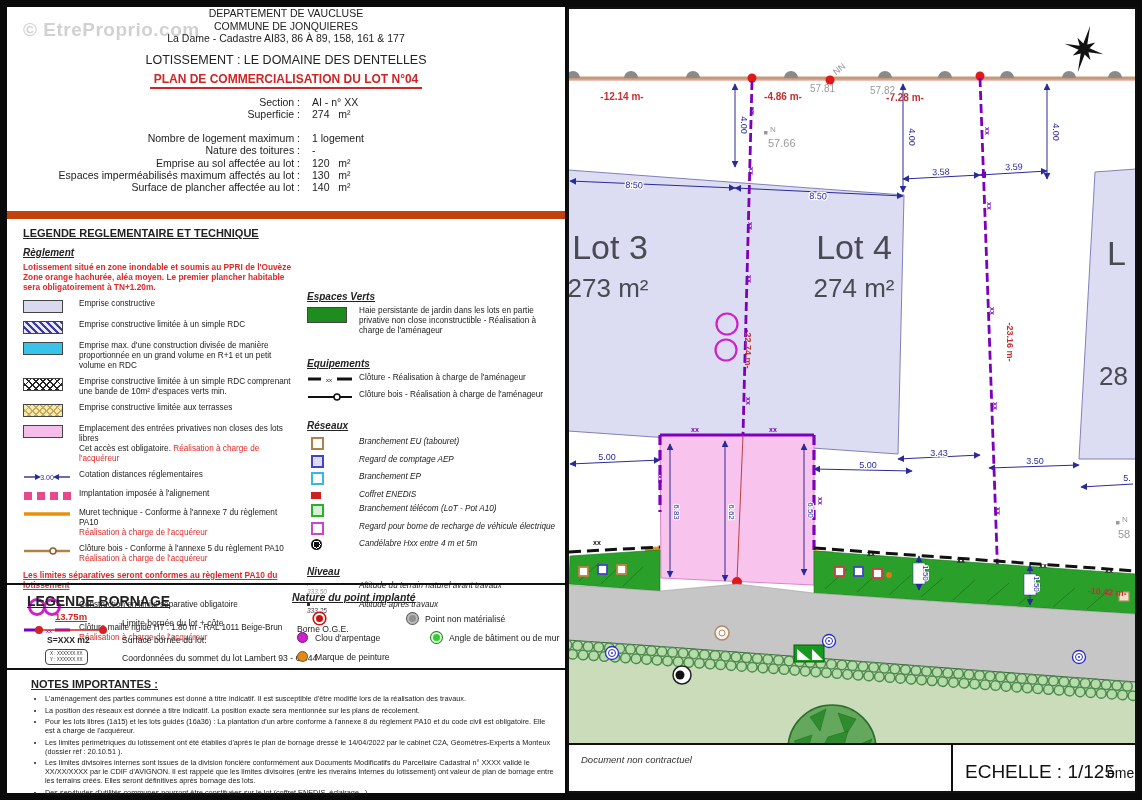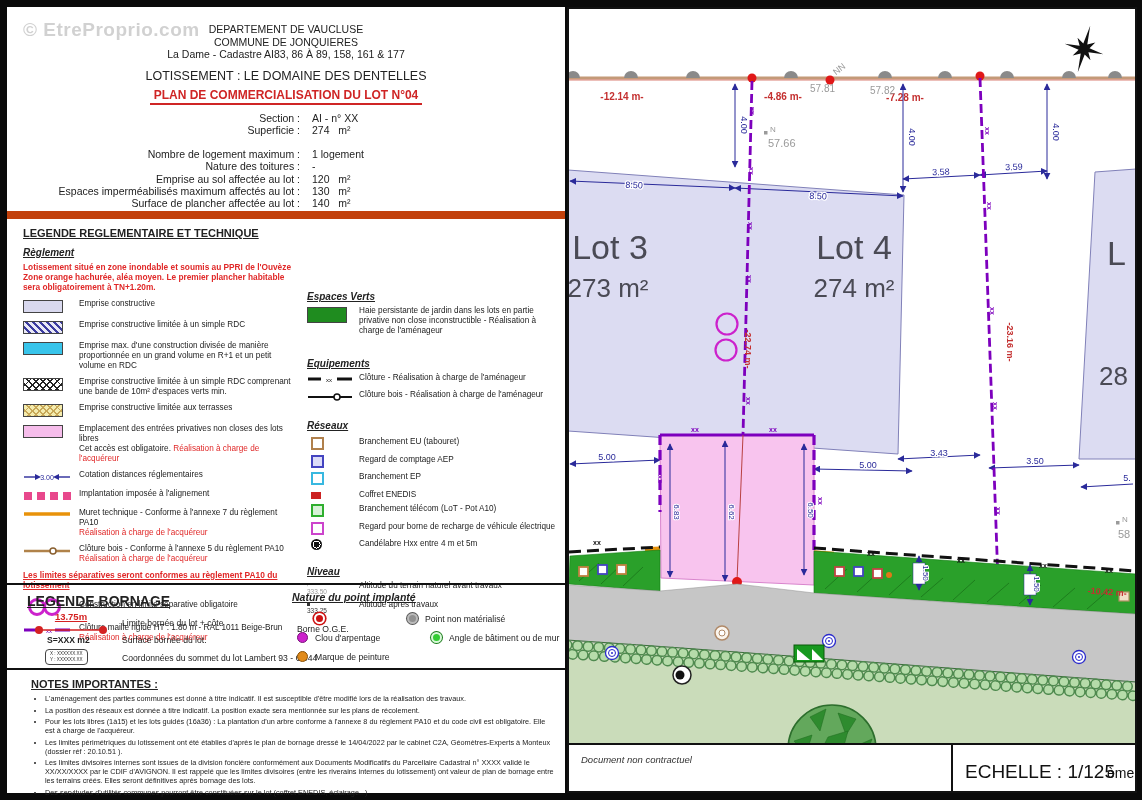--- a/index.html
+++ b/index.html
@@ -45,21 +45,21 @@
   .symsvg{margin-top:2px;}
   .rednote{font-size:8.4px;font-weight:bold;color:#e02828;text-decoration:underline;margin:2px 0 6px 2px;}
   .nicon{width:9px;height:9px;border:2px solid #888;background:#fff;flex:none;margin:0 0 0 4px;box-sizing:content-box;}
   .ic-eu{border-color:#b0804c;}
   .ic-aep{border-color:#4444c0;background:#dcdcf8;}
   .ic-ep{border-color:#38b8e0;}
   .ic-enedis{border:none;width:10px;height:7px;background:#cc2222;margin-top:2px;}
   .ic-tel{border-color:#2fae2f;background:#d8f2d8;}
   .ic-borne{border-color:#cc44cc;}
   .ic-cand{border:none;width:11px;height:11px;border-radius:50%;background:radial-gradient(circle at 50% 50%, #111 0 3px, #fff 3px 4px, #111 4px);}
-  .nrow{display:flex;align-items:flex-start;margin-bottom:4.5px;}
+  .nrow{display:flex;align-items:flex-start;margin-bottom:4.5px;font-style:italic;}
   .nrow .icoc{width:52px;}
   .nivsym{font-size:6.5px;color:#999;line-height:7px;white-space:pre;}
   .nivsym.b{color:#333;}
   .nivsq{display:inline-block;width:3px;height:3px;background:#333;margin-right:1px;}
   
   .bn{position:absolute;top:576px;left:0;right:0;height:85px;border-top:2px solid #111;}
   .bn-title{position:absolute;left:20px;top:8px;font-size:14px;font-weight:bold;text-decoration:underline;color:#222;text-align:center;}
   .b-sym{position:absolute;text-align:center;}
   .b-lab{position:absolute;font-size:8.6px;color:#222;}
   .b-1375{color:#d42222;font-size:9.5px;font-weight:bold;text-decoration:underline;}
@@ -91,21 +91,21 @@
 </head>
 <body>
 
 <div class="page">
 <div class="doc">
 
   <div class="lp">
     <div class="wm">© EtreProprio.com</div>
 
     <div class="hdr">
-      <div class="hc" style="padding-top:16px;">DEPARTEMENT DE VAUCLUSE</div>
+      <div class="hc" style="">DEPARTEMENT DE VAUCLUSE</div>
       <div class="hc">COMMUNE DE JONQUIERES</div>
       <div class="hc">La Dame - Cadastre AI83, 86 À 89, 158, 161 &amp; 177</div>
       <div class="hc h-lot">LOTISSEMENT : LE DOMAINE DES DENTELLES</div>
       <div class="hc"><span class="h-title">PLAN DE COMMERCIALISATION DU LOT N°04</span></div>
       <div class="specs">
         <div class="srow">
               <span class="slabel">Section :</span>
               <span class="sval">AI - n° XX</span>
             </div>
         <div class="srow">

